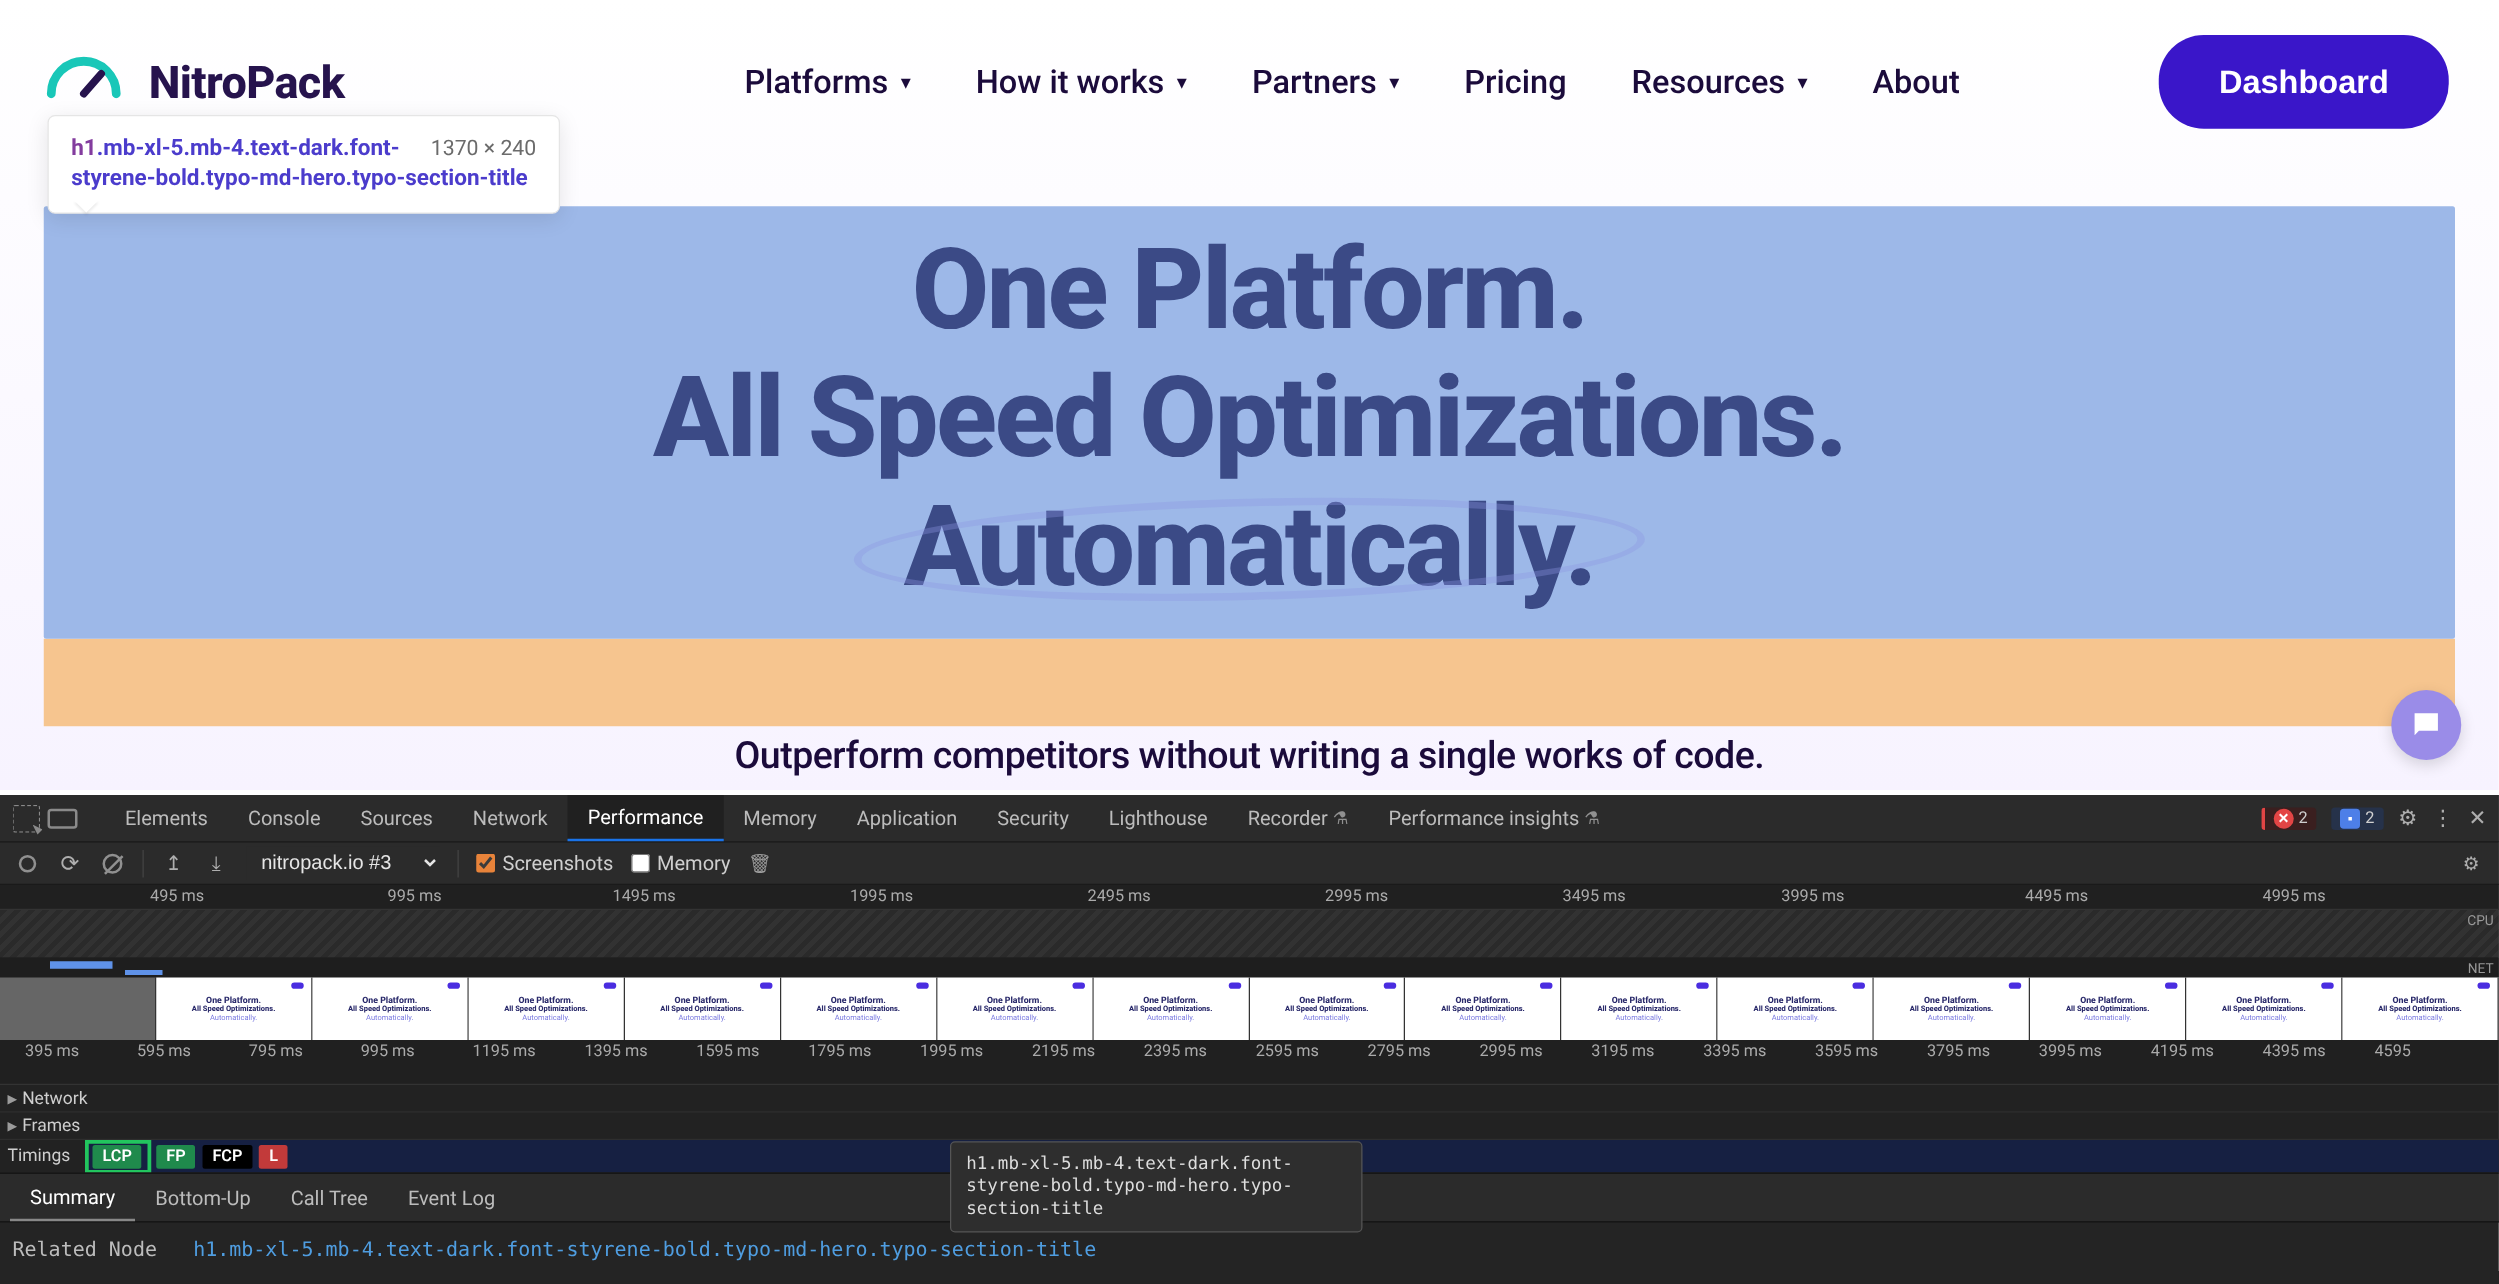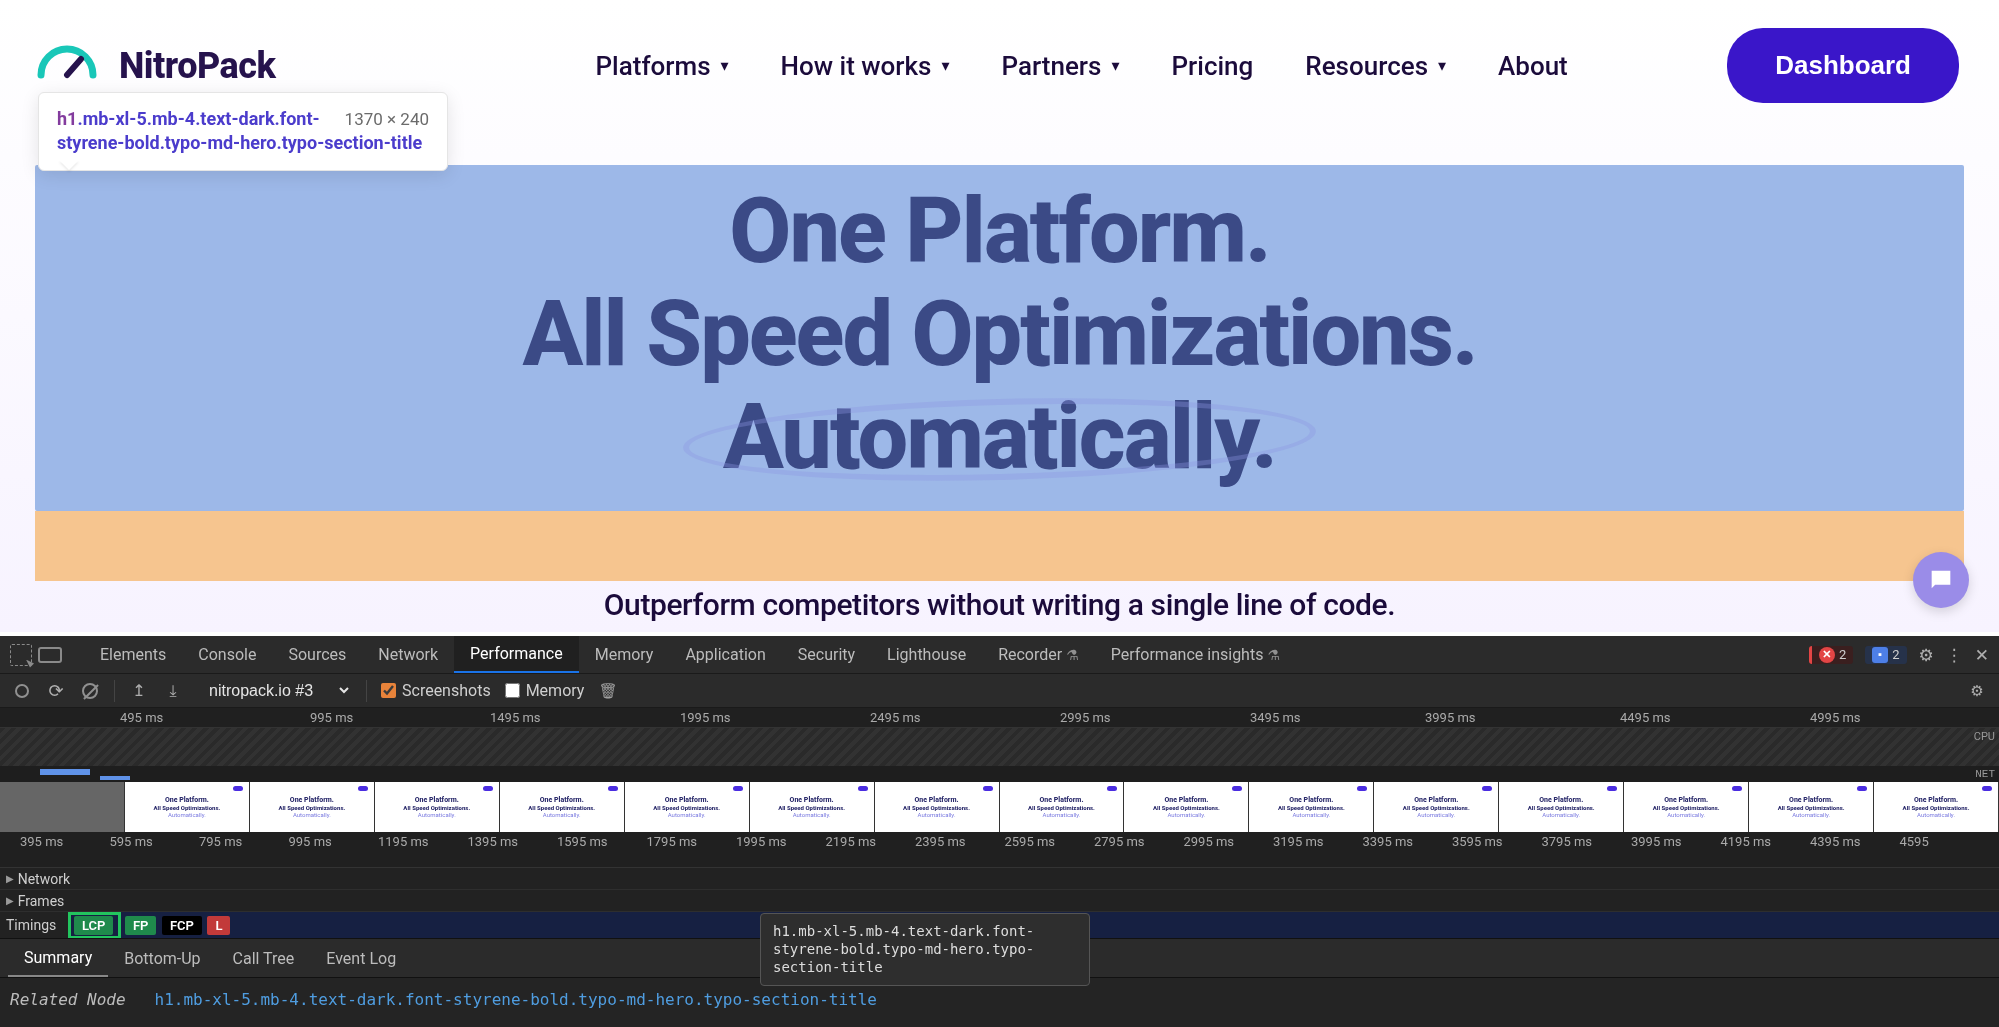--- a/index.html
+++ b/index.html
@@ -65,21 +65,21 @@
 .chk input{width:15px;height:15px;accent-color:#e8833a;}
 .trash{font-size:15px;opacity:0.7;cursor:pointer;}
 .tb-gear{margin-left:auto;}
 
 .ruler { height:20px; background:#202020; border-bottom:1px solid #333; position:relative; font-size:13px; color:#aaa; }
 .ruler .tick { position:absolute; top:2px; }
 .overview { height:38px; background:repeating-linear-gradient(135deg,#2a2a2a 0 4px,#323232 4px 8px); position:relative; }
 .ov-net { height:16px; background:#1e1e1e; position:relative; }
 .ov-net .bar{position:absolute;top:3px;height:6px;background:#5f92e8;}
 .ov-cpu{position:absolute;right:4px;top:2px;font-size:11px;color:#999;}
-.ov-netlbl{position:absolute;right:4px;top:2px;font-size:11px;color:#999;font-family:Liberation Mono, monospace;}
+.ov-netlbl{position:absolute;right:4px;top:2px;font-size:11px;color:#999;}
 .filmstrip { height:50px; white-space:nowrap; display:flex; background:#1e1e1e; }
 .fs-thumb { flex:1; border-right:1px solid #333; background:#fff; font-size:7px; display:flex; flex-direction:column; align-items:center; justify-content:center; color:#3b3b7a; position:relative; overflow:hidden;}
 .fs-thumb .dot{position:absolute;top:4px;right:6px;width:10px;height:5px;background:#4a2de0;border-radius:5px;}
 .fs-thumb .t1{font-weight:800;font-size:7px;color:#2a2a6b;}
 .fs-thumb .t2{font-weight:800;font-size:6px;color:#2a2a6b;}
 .fs-thumb .t3{font-size:6px;color:#7a7ae0;}
 .fs-thumb.blank{background:#666;}
 
 .ruler2 { height:36px; background:#202020; border-bottom:1px solid #333; position:relative; font-size:13px; color:#aaa; }
 .ruler2 .tick{position:absolute;top:2px;}
@@ -95,21 +95,21 @@
 .b-fp{background:#1f8a4c;}
 .b-fcp{background:#000000;}
 .b-l{background:#c23a3a;}
 
 .detail-tabs{height:40px;background:#2b2b2b;display:flex;align-items:center;padding:0 8px;border-top:1px solid #111;border-bottom:1px solid #111;position:relative;}
 .d-tab{padding:0 16px;height:100%;display:flex;align-items:center;color:#bcbcbc;cursor:pointer;font-size:16px;}
 .d-tab.active{color:#fff;border-bottom:2px solid #888;}
 .hover-tip{position:absolute;left:760px;top:-26px;background:#2e2e2e;border:1px solid #555;border-radius:4px;padding:8px 12px;font-size:14px;color:#ddd;font-family:ui-monospace,Menlo,monospace;max-width:330px;line-height:1.3;}
 
 .related{padding:12px 10px;font-size:16px;font-family:ui-monospace,Menlo,monospace;color:#bcbcbc;}
-.related .rn-label{color:#bcbcbc;font-style:italic;}
+.related .rn-label{color:#bcbcbc;}
 .related .rn-val{color:#4f9de0;}
 </style>
 </head>
 <body>
 
 <div class="page">
   <div class="nav">
     <div class="logo-wrap">
       <span class="logo-arc">
         <svg width="64" height="34" viewBox="0 0 64 34">
@@ -151,21 +151,21 @@
     <div class="tooltip-sel"><span class="h1">h1</span><span>.mb-xl-5.mb-4.text-dark.font-styrene-bold.typo-md-hero.typo-section-title</span></div>
   </div>
 
   <div class="hero">
     <div class="hero-overlay">
       <div class="h-line hl1">One Platform.</div>
       <div class="h-line hl2">All Speed Optimizations.</div>
       <div class="h-line hl3">Automatically.</div>
     </div>
     <div class="orange-bar"></div>
-    <div class="sub">Outperform competitors without writing a single line of code.</div>
+    <div class="sub">Outperform competitors without writing a single works of code.</div>
   </div>
 
   <div class="chat-bubble">
     <svg width="28" height="28" viewBox="0 0 24 24" fill="#fff">
         <path d="M4 4h16v12H7l-3 3V4z"></path>
       </svg>
   </div>
 </div>
 
 <div class="devtools">

